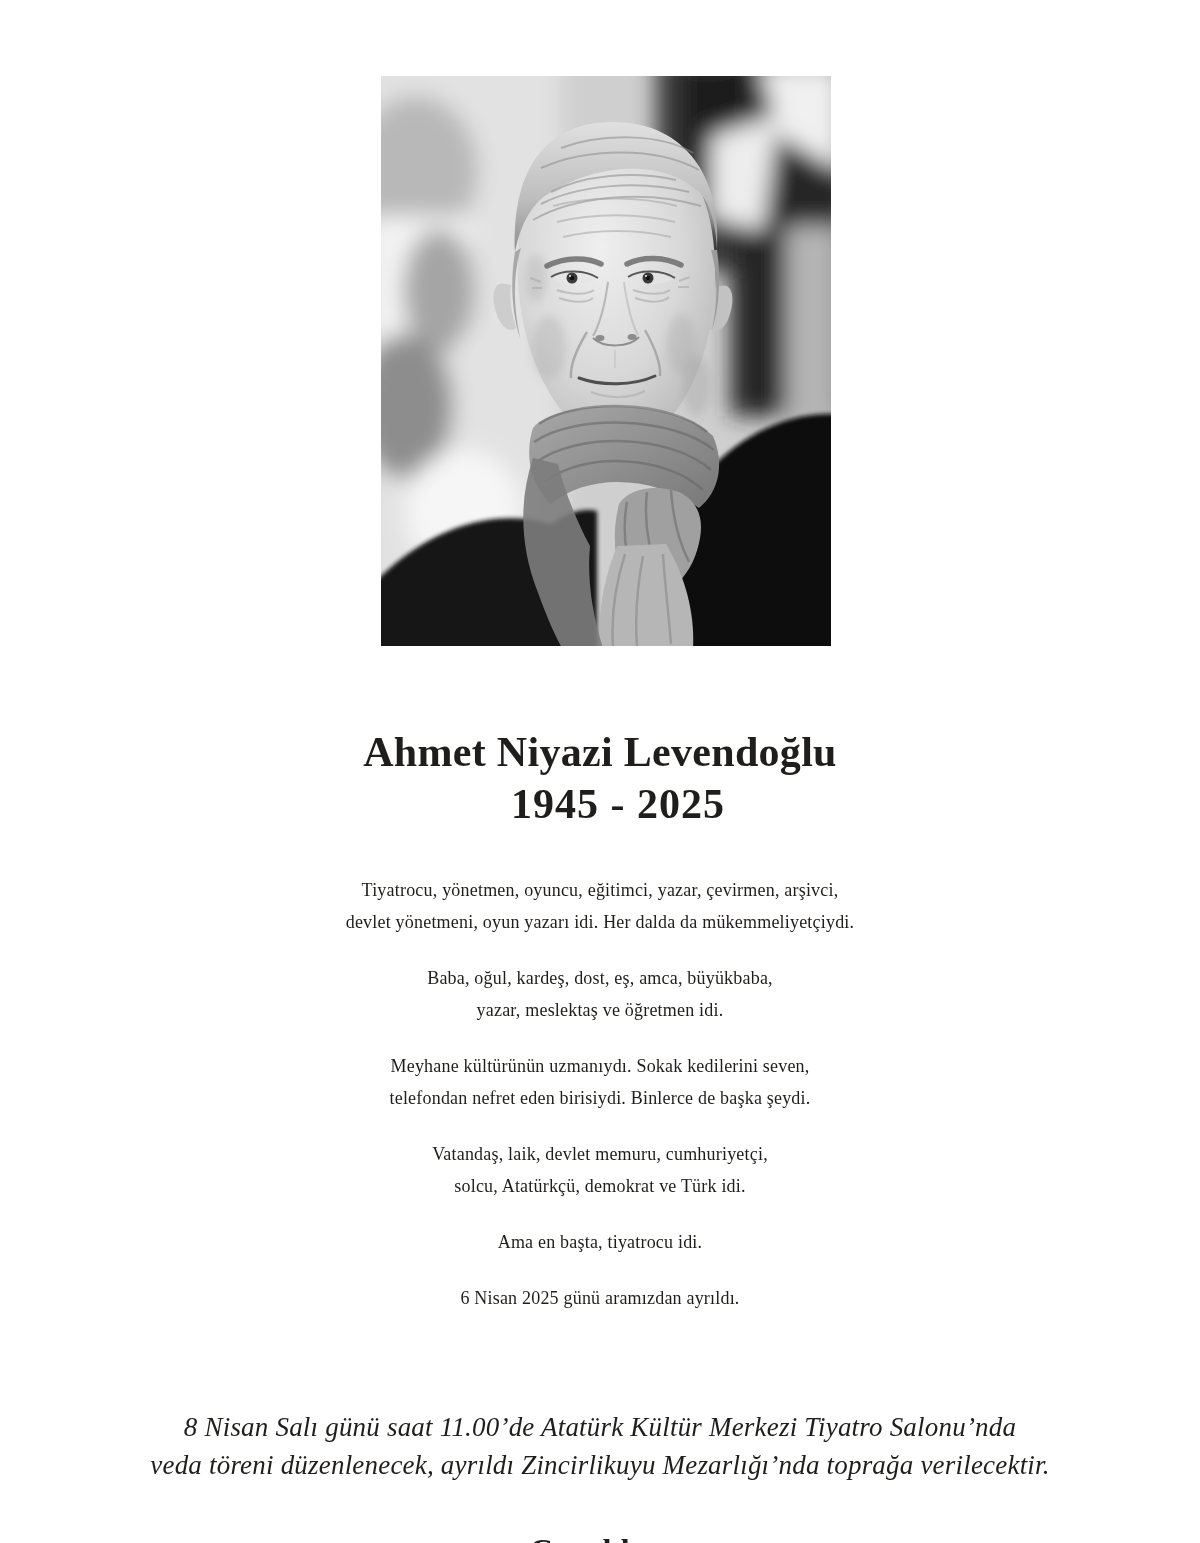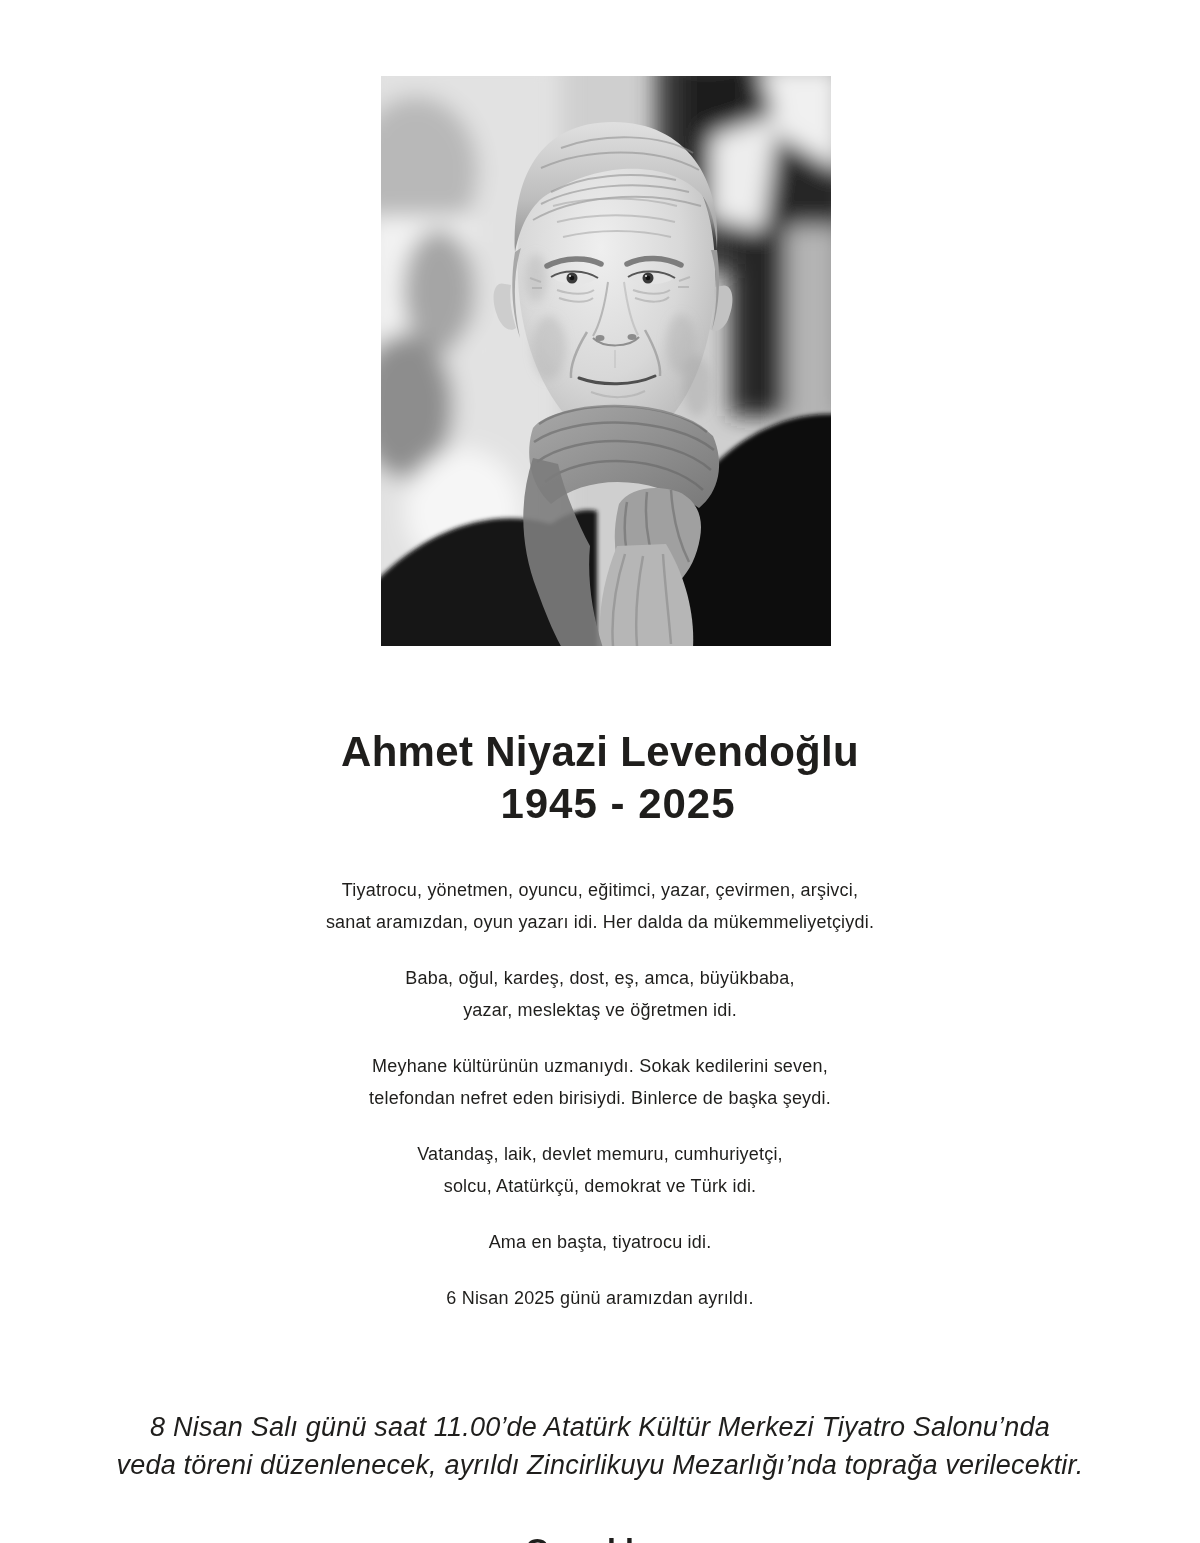--- a/index.html
+++ b/index.html
@@ -7,21 +7,21 @@
     --ink:#1f1e1c;
   }
   html,body{margin:0;padding:0;background:var(--bg);}
   .card{
     position:relative;
     width:1200px;
     height:1543px;
     margin:0 auto;
     background:var(--bg);
     color:var(--ink);
-    font-family:Liberation Sans, sans-serif;
+    font-family:Liberation Serif, serif;
     text-align:center;
     overflow:hidden;
     border-radius:26px;
   }
   .photo-frame{
     width:450px;
     height:570px;
     margin:76px auto 0 auto;
     position:relative;
     left:6px;
@@ -226,21 +226,21 @@
   </div>
 
   <header class="title-block">
     <div class="name">Ahmet Niyazi Levendoğlu</div>
     <div class="years">1945 - 2025</div>
   </header>
 
   <main class="obituary">
     <p class="first">
       <span class="ln">Tiyatrocu, yönetmen, oyuncu, eğitimci, yazar, çevirmen, arşivci,</span>
-      <span class="ln">sanat aramızdan, oyun yazarı idi. Her dalda da mükemmeliyetçiydi.</span>
+      <span class="ln">devlet yönetmeni, oyun yazarı idi. Her dalda da mükemmeliyetçiydi.</span>
     </p>
     <p>
       <span class="ln">Baba, oğul, kardeş, dost, eş, amca, büyükbaba,</span>
       <span class="ln">yazar, meslektaş ve öğretmen idi.</span>
     </p>
     <p>
       <span class="ln">Meyhane kültürünün uzmanıydı. Sokak kedilerini seven,</span>
       <span class="ln">telefondan nefret eden birisiydi. Binlerce de başka şeydi.</span>
     </p>
     <p>

